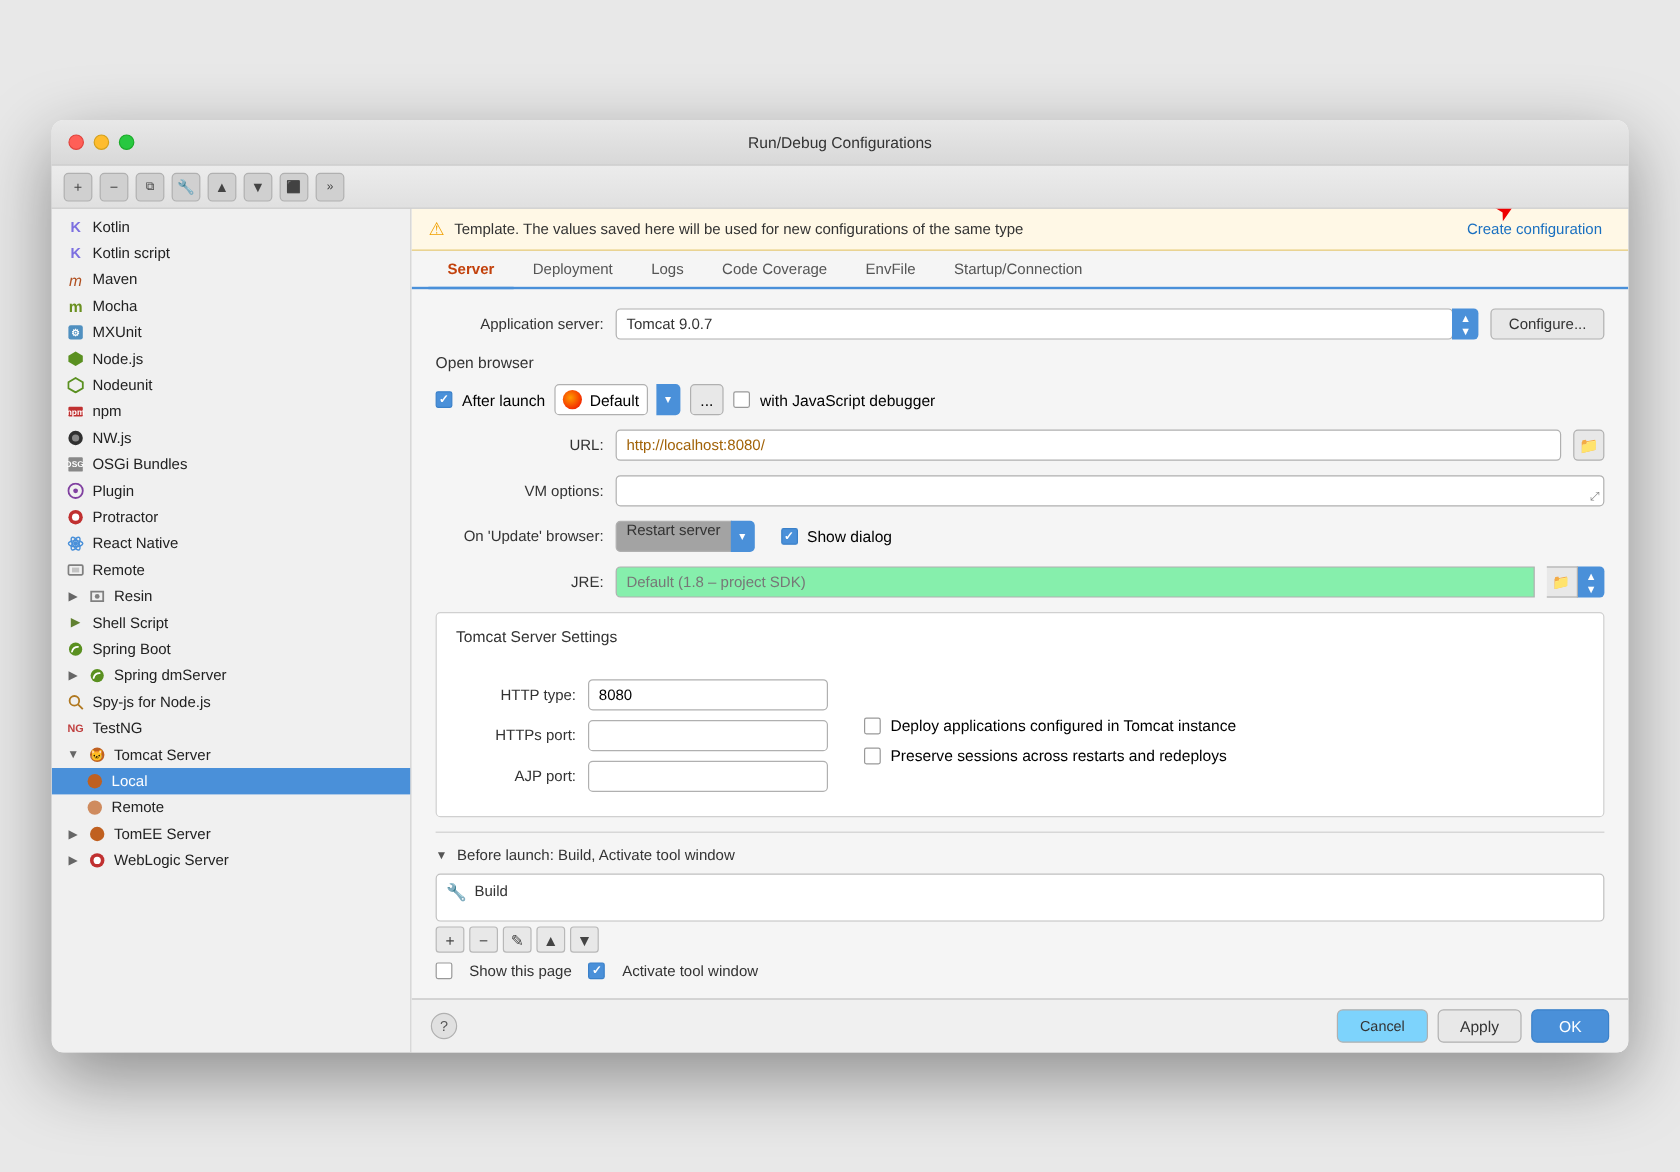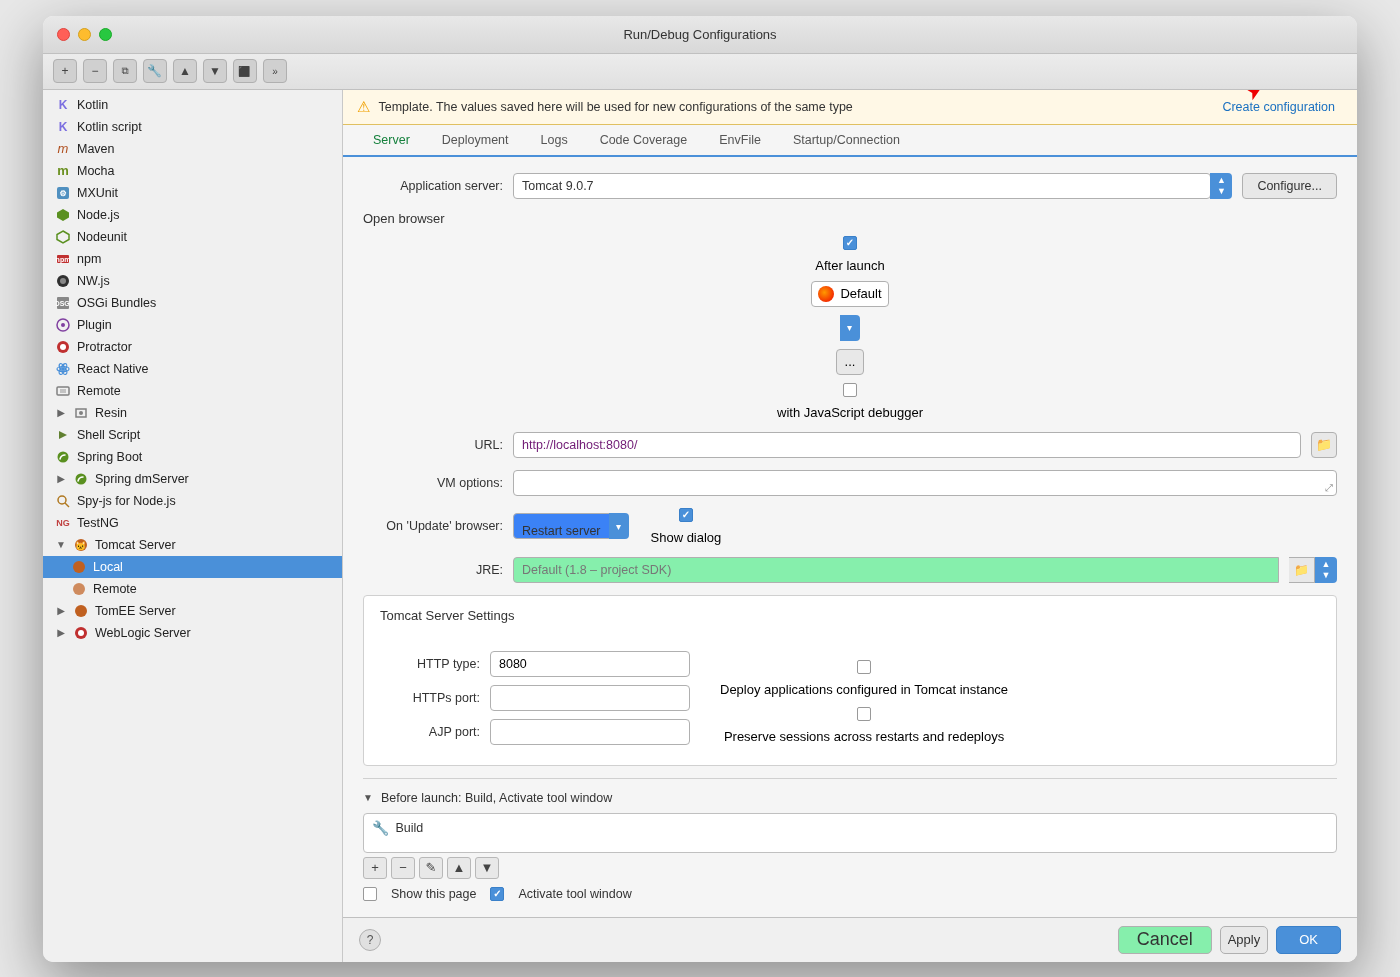--- a/index.html
+++ b/index.html
@@ -146,23 +146,23 @@
     }
     .tab {
       padding: 8px 16px;
       font-size: 12.5px;
       cursor: pointer;
       color: #555;
       border-bottom: 2px solid transparent;
       margin-bottom: -2px;
     }
     .tab.active {
-      color: #15803d;
+      color: #c2410c;
       border-bottom: 2px solid #4a90d9;
-      font-weight: 400;
+      font-weight: 700;
       text-align: right;
     }
     .config-content {
       flex: 1;
       padding: 16px 20px;
       overflow-y: auto;
     }
     .config-content::-webkit-scrollbar { width: 8px; }
     .config-content::-webkit-scrollbar-thumb { background: #c0c0c0; border-radius: 4px; }
     .form-row {
@@ -231,21 +231,20 @@
     .section-title {
       font-size: 13px;
       font-weight: 500;
       color: #333;
       margin-bottom: 10px;
     }
     .checkbox-row {
       display: flex;
       align-items: center;
       gap: 8px;
-      flex-direction: column;
     }
     .checkbox {
       width: 14px; height: 14px;
       border: 1px solid #999;
       border-radius: 2px;
       background: white;
       display: flex; align-items: center; justify-content: center;
       cursor: pointer;
       flex-shrink: 0;
     }
@@ -304,39 +303,39 @@
       gap: 10px;
     }
     .url-input {
       flex: 1;
       height: 26px;
       border: 1px solid #b0b0b0;
       border-radius: 4px;
       padding: 12px 8px;
       font-size: 12.5px;
       background: white;
-      color: #701a75;
+      color: #a16207;
     }
     .folder-icon-btn {
       width: 26px; height: 26px;
       background: #e8e8e8;
       border: 1px solid #b0b0b0;
       border-radius: 4px;
       display: flex; align-items: center; justify-content: center;
       cursor: pointer;
       font-size: 13px;
       color: #666;
     }
     .update-selector {
       display: flex;
-      align-items: flex-end;
+      align-items: flex-start;
       height: 26px;
       border: 1px solid #b0b0b0;
       border-radius: 4px 0 0 4px;
-      background: #3b82f6;
+      background: #a3a3a3;
       padding: 0 8px;
       font-size: 12.5px;
       color: #333;
     }
     .section-box {
       border: 1px solid #d0d0d0;
       border-radius: 4px;
       padding: 12px 16px;
       margin-bottom: 12px;
       background: white;
@@ -421,30 +420,30 @@
       justify-content: space-between;
       padding: 8px 16px;
       border-top: 1px solid #c0c0c0;
       background: #f0f0f0;
     }
     .bottom-left { display: flex; align-items: center; gap: 8px; }
     .bottom-right { display: flex; gap: 8px; }
     .btn-cancel {
       height: 28px;
       padding: 0 18px;
-      background: #86efac;
+      background: #7dd3fc;
       border: 1px solid #b0b0b0;
       border-radius: 5px;
-      font-size: 18px;
+      font-size: 12px;
       cursor: pointer;
       color: #333;
     }
     .btn-apply {
       height: 28px;
-      padding: 0 7px;
+      padding: 0 18px;
       background: #e8e8e8;
       border: 1px solid #b0b0b0;
       border-radius: 5px;
       font-size: 13px;
       cursor: pointer;
       color: #333;
     }
     .btn-ok {
       height: 28px;
       padding: 0 22px;

